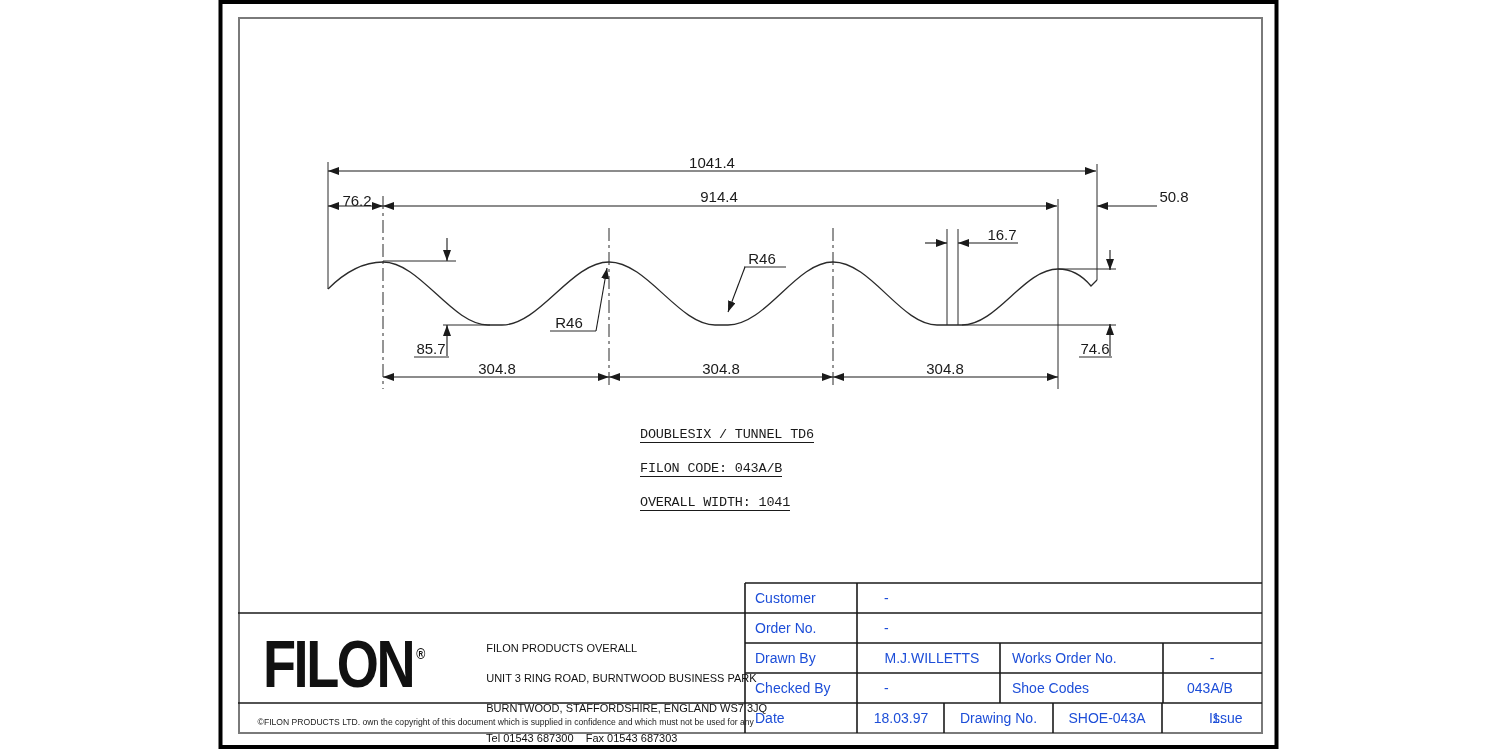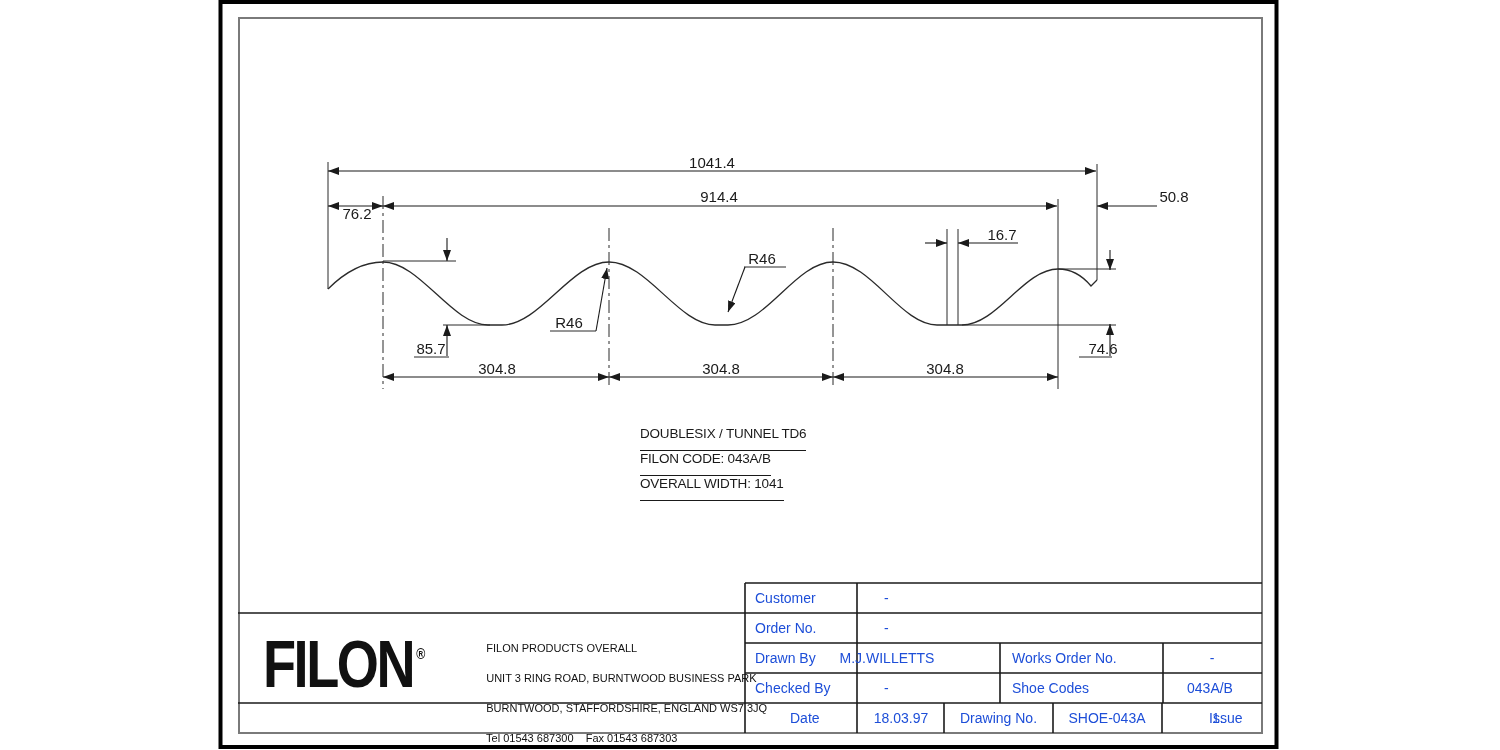--- a/index.html
+++ b/index.html
@@ -2,21 +2,21 @@
 <html><head>
 <meta charset="utf-8">
 <style>
   html,body{margin:0;padding:0;background:#fff;}
   .stage{position:relative;width:1384px;height:750px;background:#ffffff;overflow:hidden;
          font-family:"Liberation Sans",sans-serif;color:#1a1a1a;}
   .stage svg{position:absolute;left:0;top:0;}
   .lbl{position:absolute;font-size:15px;line-height:15px;white-space:nowrap;color:#1a1a1a;}
   .c{transform:translateX(-50%);}
   .notes{position:absolute;left:640px;top:427px;font-size:13.5px;line-height:14px;}
-  .notes span{display:inline-block;border-bottom:1.4px solid #1a1a1a;padding-bottom:9px;margin-bottom:1px;letter-spacing:-0.2px;}
+  .notes span{display:inline-block;border-bottom:1.4px solid #1a1a1a;padding-bottom:0px;margin-bottom:18px;letter-spacing:-0.2px;font-family:Liberation Mono, monospace;}
   .tb{position:absolute;font-size:14px;line-height:16px;white-space:pre;color:#1d4ed8;}
   .logo{position:absolute;left:263px;top:626px;font-size:66px;line-height:56px;font-weight:bold;
         letter-spacing:-3px;transform:scaleX(0.82);transform-origin:left top;color:#111;}
   .logo .reg{font-size:15px;font-weight:bold;vertical-align:28px;letter-spacing:0;margin-left:4px;}
   .addr{position:absolute;left:474px;top:626px;font-size:11px;line-height:15px;white-space:pre;color:#111;}
   .copy{position:absolute;left:248px;top:706px;font-size:8.6px;line-height:10.5px;white-space:pre;color:#222;}
 </style>
 </head>
 <body>
 
@@ -94,25 +94,25 @@
       <path d="M1000,643 V703"></path>
       <path d="M1163,643 V703"></path>
       <path d="M944,703 V733"></path>
       <path d="M1053,703 V733"></path>
       <path d="M1162,703 V733"></path>
     </g>
   </svg>
 
   <div class="lbl c" style="left:712px;top:155px;">1041.4</div>
   <div class="lbl c" style="left:719px;top:189px;">914.4</div>
-  <div class="lbl c" style="left:357px;top:206px;">76.2</div>
+  <div class="lbl c" style="left:357px;top:193px;">76.2</div>
   <div class="lbl c" style="left:1141px;top:189px;margin-left:33px;">50.8</div>
   <div class="lbl c" style="left:1002px;top:227px;">16.7</div>
   <div class="lbl c" style="left:431px;top:341px;">85.7</div>
-  <div class="lbl c" style="left:1095px;top:341px;margin-left:8px;">74.6</div>
+  <div class="lbl c" style="left:1095px;top:341px;">74.6</div>
   <div class="lbl c" style="left:497px;top:361px;">304.8</div>
   <div class="lbl c" style="left:721px;top:361px;">304.8</div>
   <div class="lbl c" style="left:945px;top:361px;">304.8</div>
   <div class="lbl c" style="left:569px;top:315px;">R46</div>
   <div class="lbl c" style="left:762px;top:251px;">R46</div>
 
   <div class="notes">
     <span>DOUBLESIX / TUNNEL TD6</span><br>
     <span>FILON CODE: 043A/B</span><br>
     <span>OVERALL WIDTH: 1041</span>
@@ -123,35 +123,35 @@
   </div>
   <div class="addr">
     <span>FILON PRODUCTS OVERALL</span><br>
     <span>UNIT 3 RING ROAD, BURNTWOOD BUSINESS PARK</span><br>
     <span>BURNTWOOD, STAFFORDSHIRE, ENGLAND WS7 3JQ</span><br>
     <span>Tel 01543 687300    Fax 01543 687303</span><br>
     
   </div>
 
   <div class="copy">
-    <br>
+    <span>©FILON PRODUCTS LTD. own the copyright of this document which is supplied in confidence and which must not be used for any</span><br>
   </div>
 
   <div class="tb" style="left:755px;top:590px;">Customer</div>
   <div class="tb" style="left:884px;top:590px;">-</div>
   <div class="tb" style="left:755px;top:620px;">Order No.</div>
   <div class="tb" style="left:884px;top:620px;">-</div>
   <div class="tb" style="left:755px;top:650px;">Drawn By</div>
-  <div class="tb c" style="left:887px;top:650px;">M.J.WILLETTS</div>
+  <div class="tb c" style="left:932px;top:650px;">M.J.WILLETTS</div>
   <div class="tb" style="left:1012px;top:650px;">Works Order No.</div>
   <div class="tb c" style="left:1212px;top:650px;">-</div>
   <div class="tb" style="left:755px;top:680px;">Checked By</div>
   <div class="tb" style="left:884px;top:680px;">-</div>
   <div class="tb" style="left:1012px;top:680px;">Shoe Codes</div>
   <div class="tb c" style="left:1210px;top:680px;">043A/B</div>
-  <div class="tb" style="left:790px;top:710px;">Date</div>
+  <div class="tb" style="left:755px;top:710px;">Date</div>
   <div class="tb c" style="left:901px;top:710px;">18.03.97</div>
   <div class="tb" style="left:960px;top:710px;">Drawing No.</div>
   <div class="tb c" style="left:1107px;top:710px;">SHOE-043A</div>
   <div class="tb" style="left:1209px;top:710px;">Issue</div>
   <div class="tb" style="left:1212px;top:710px;">1.</div>
 
 </div>
 
 </body></html>

